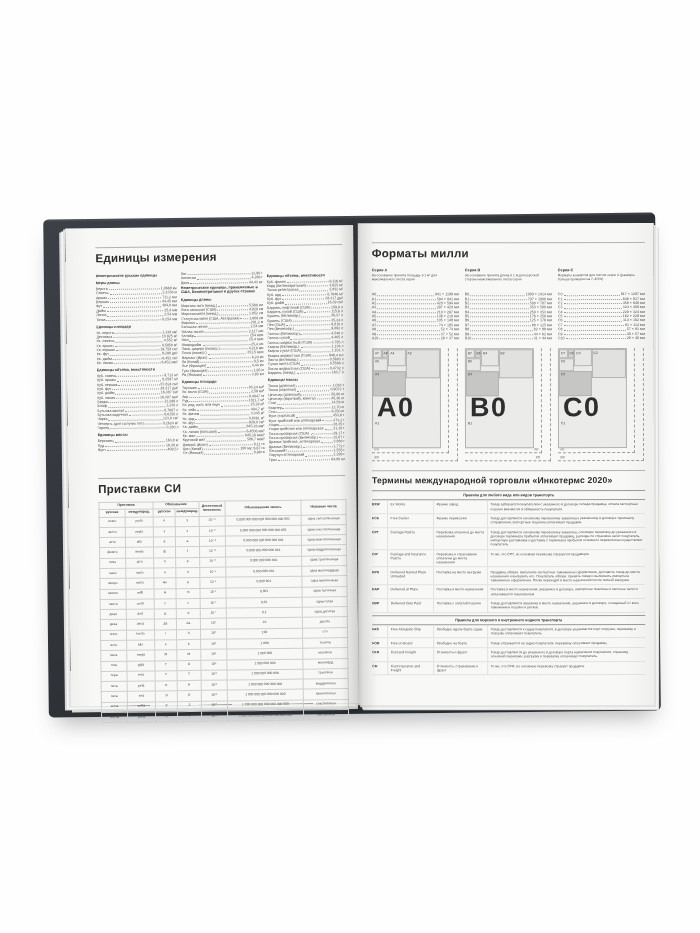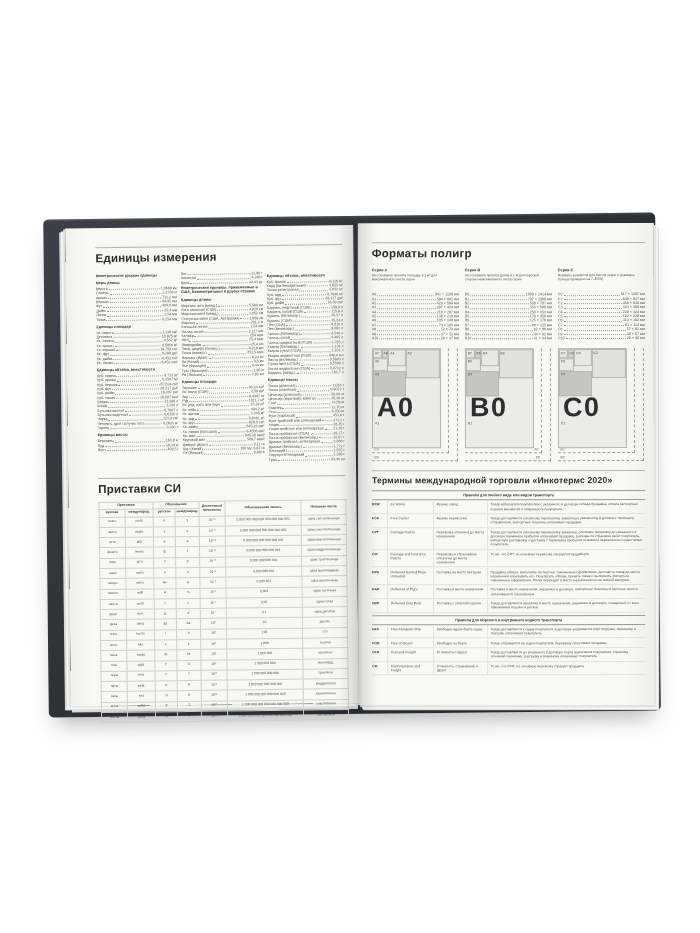--- a/index.html
+++ b/index.html
@@ -848,21 +848,21 @@
               <td>10²⁴</td>
               <td>1 000 000 000 000 000 000 000 000</td>
               <td>септиллион</td>
             </tr>
           </tbody>
         </table>
     </div>
 
     <div class="page right-page">
       <div class="rule top"></div>
-      <h1>Форматы полигр</h1>
+      <h1>Форматы милли</h1>
       <div class="fmt-cols" id="fmt-cols">
           <div class="f-col">
             <div class="f-head">Серия А</div>
             <div class="f-note">За основание принята площадь в 1 м² для максимального листа серии</div>
             <div class="u-row">
               <span class="u-name">А0</span>
               <span class="u-dots"></span>
               <span class="u-val">841 × 1189 мм</span>
             </div>
             <div class="u-row">

